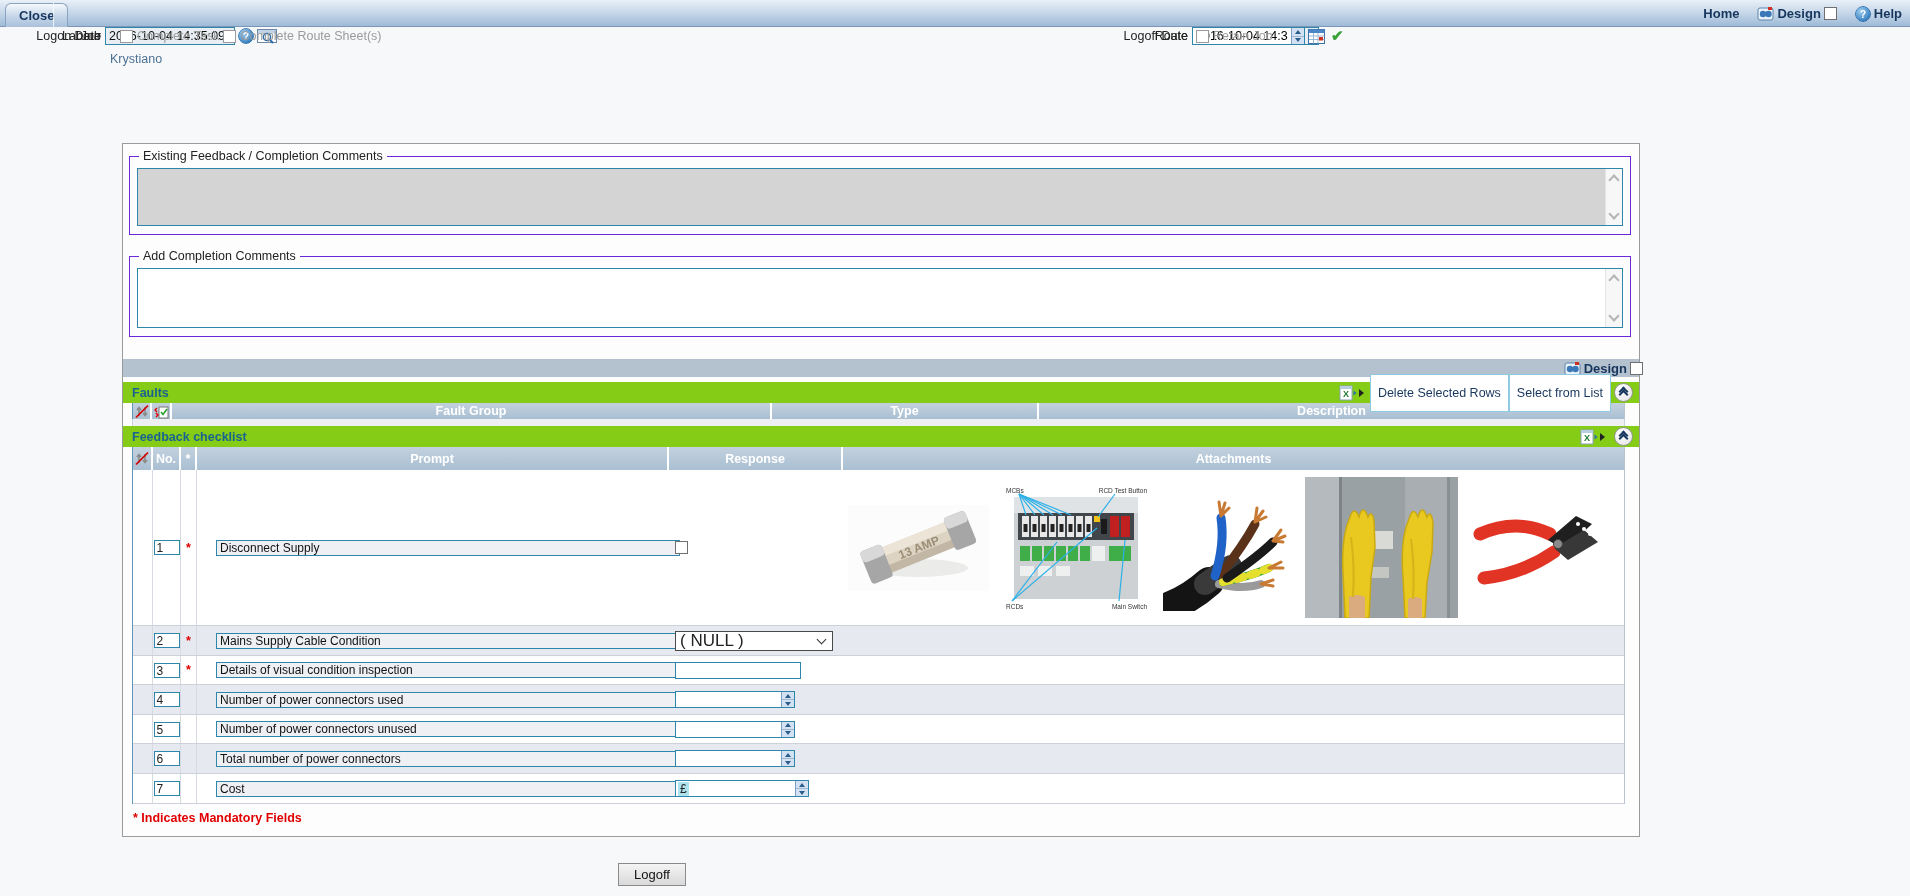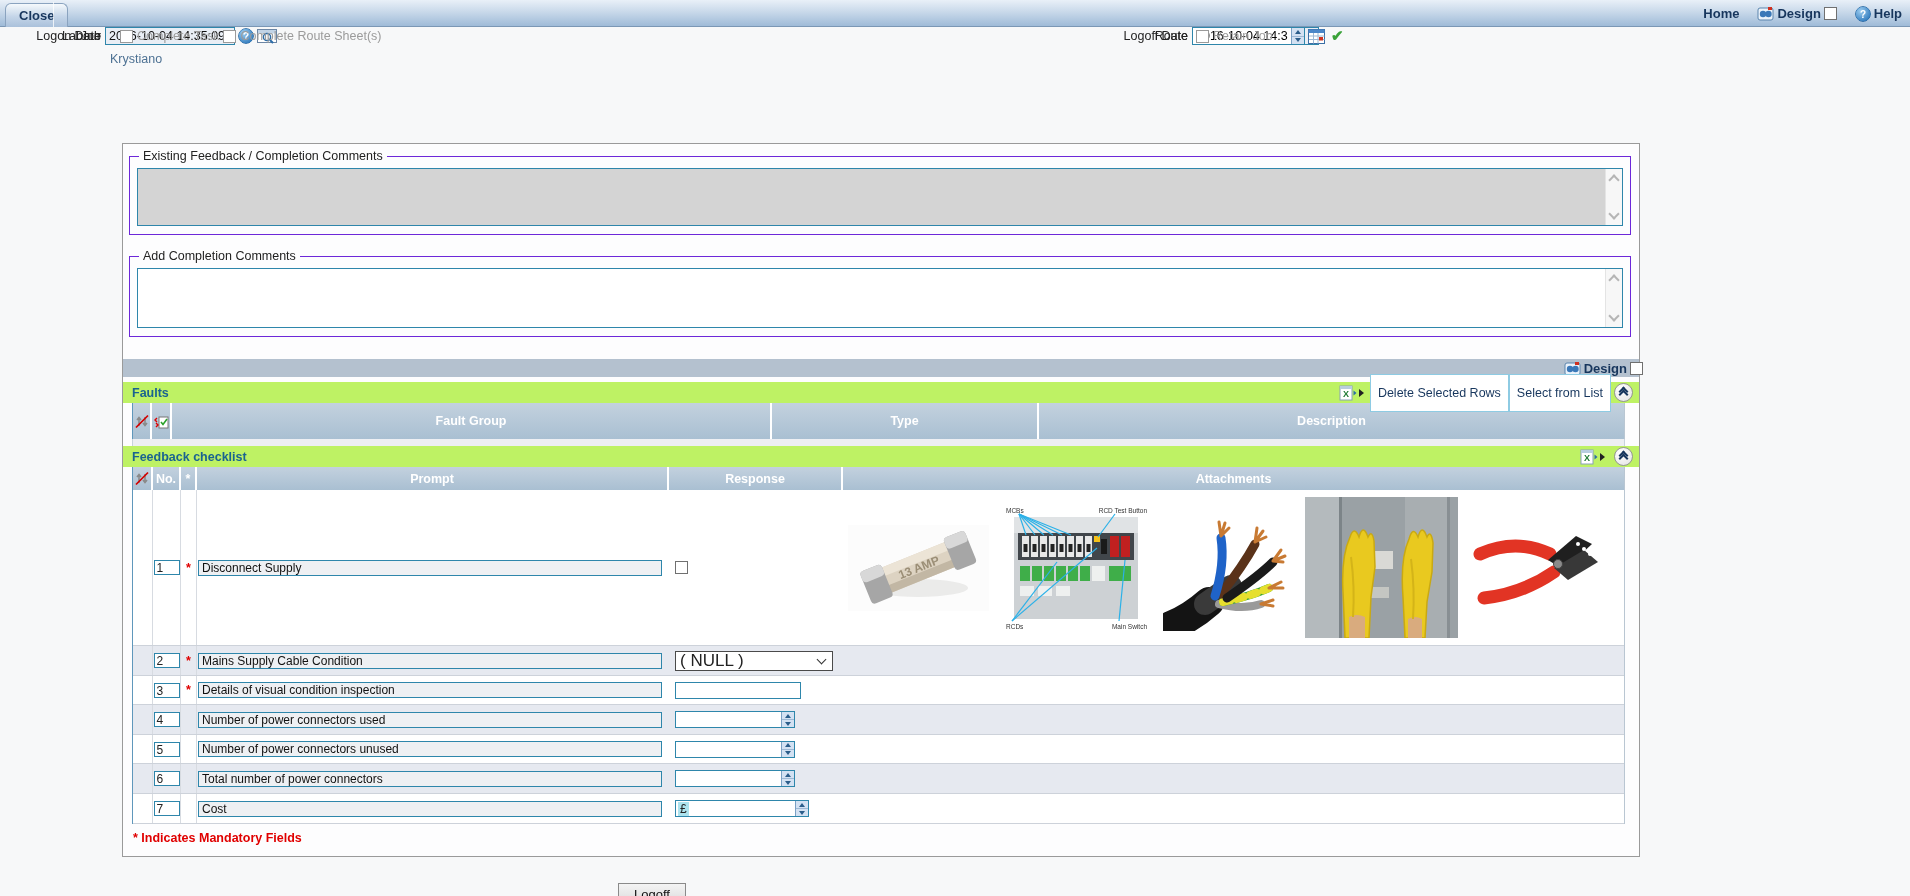--- a/index.html
+++ b/index.html
@@ -58,55 +58,55 @@
   .schev.up { transform:rotate(-135deg); margin-top:2px; }
   .schev.dn { transform:rotate(45deg); margin-bottom:2px; }
   .ta-box2 { height:60px; }
 
   
   .design-bar { height:18px; background:#b4c1cf; margin-top:10px; margin-bottom:5px;
     display:flex; justify-content:flex-end; align-items:center; gap:3px; padding-right:1px; }
   .design-bar .lbl, .tb-design { color:#17365d; font-weight:bold; font-size:13px; }
 
   
-  .title-bar { height:21px; background:#bef264; display:flex; align-items:center; padding:0 6px 0 9px; }
+  .title-bar { height:21px; background:#84cc16; display:flex; align-items:center; padding:0 6px 0 9px; }
   .sec-title { color:#1a6390; font-weight:bold; font-size:12.5px; }
   .flex1 { flex:1; }
   .bar-btn { background:#fff; border:1px solid #8ecbe3; color:#17365d; font-size:12.5px;
     height:19px; display:flex; align-items:center; padding:18px 7px; cursor:pointer; white-space:nowrap; }
   .play-tri { width:0; height:0; border-top:4px solid transparent; border-bottom:4px solid transparent;
     border-left:5px solid #222; margin:0 6px 0 2px; }
   .collapse-btn { width:19px; height:19px; border-radius:50%; border:1px solid #949494; margin-left:3px;
     background:radial-gradient(circle at 35% 30%, #ffffff, #e2e2e2); display:flex; flex-direction:column;
     align-items:center; justify-content:center; cursor:pointer; }
   .cchev { width:7px; height:7px; border-right:2px solid #17365d; border-bottom:2px solid #17365d;
     transform:rotate(-135deg); }
   .cchev + .cchev { margin-top:-4px; }
 
   
   .grid { margin:0 14px 0 9px; border-left:1px solid #5f97bb; border-right:1px solid #b9c6d2; }
-  .ghead { display:flex; background:linear-gradient(#c3d1de, #a9bfd2); height:36px; align-items:stretch; }
+  .ghead { display:flex; background:linear-gradient(#c3d1de, #a9bfd2); height:16px; align-items:stretch; }
   .ghead .hc { display:flex; align-items:center; justify-content:center; color:#fff; font-weight:bold;
     font-size:12.5px; border-right:2px solid #fff; }
   .ghead .hc:last-child { border-right:none;border-radius:9px; }
   .f-i1 { width:19px; } .f-i2 { width:20px; } .f-grp { width:600px; } .f-type { width:267px; } .f-desc { flex:1; }
   .c-icon { width:20px; } .c-no { width:28px; } .c-ast { width:16px; } .c-prompt { width:472px; }
   .c-resp { width:174px; } .c-att { flex:1; }
   .gap-strip { height:7px; margin:0 14px 0 9px; background:#edeff3; border-left:1px solid #c9d3dc; border-right:1px solid #c9d3dc; }
 
   .crow { display:flex; align-items:center; border-bottom:1px solid #cdd2da; background:#fff; }
   .crow.shade { background:#e6e9f0; }
   .crow .c-icon, .crow .c-no, .crow .c-ast { align-self:stretch; display:flex; align-items:center; justify-content:center; }
   .crow .c-icon { border-right:1px solid #d7dbe1; }
   .crow .c-no { border-right:1px solid #d7dbe1; }
   .crow .c-ast { border-right:1px solid #d7dbe1; color:#e00000; font-weight:bold; }
   .no-box { width:26px; height:15px; border:1px solid #2e86ab; background:#fff; font-size:12px;
     padding:0 0 0 2px; line-height:14px; }
   .prompt-input { width:464px; height:16px; border:1px solid #2e86ab; background:#eef0f3;
-    font-family:inherit; font-size:12px; padding:0 3px; color:#111; margin-left:1px; }
+    font-family:inherit; font-size:12px; padding:0 3px; color:#111; margin-left:19px; }
   .resp-pad { padding-left:6px; display:flex; align-items:center; }
   .sel-box { width:158px; height:20px; border:1px solid #4a4a4a; background:#fff; display:flex;
     align-items:center; padding:0 4px; cursor:pointer; }
   .sel-box span { flex:1; font-size:17px; }
   .sel-chev { width:7px; height:7px; border-right:1.6px solid #333; border-bottom:1.6px solid #333;
     transform:rotate(45deg); margin:-3px 3px 0 0; }
   .txt-in { width:126px; height:17px; border:1px solid #2e86ab; font-family:inherit; font-size:12px; padding:0 3px; }
   .num-box { display:flex; height:17px; border:1px solid #2e86ab; background:#fff; width:120px; }
   .num-box.wide { width:134px; }
   .num-box .val { flex:1; display:flex; align-items:center; padding-left:2px; font-size:12px; }

